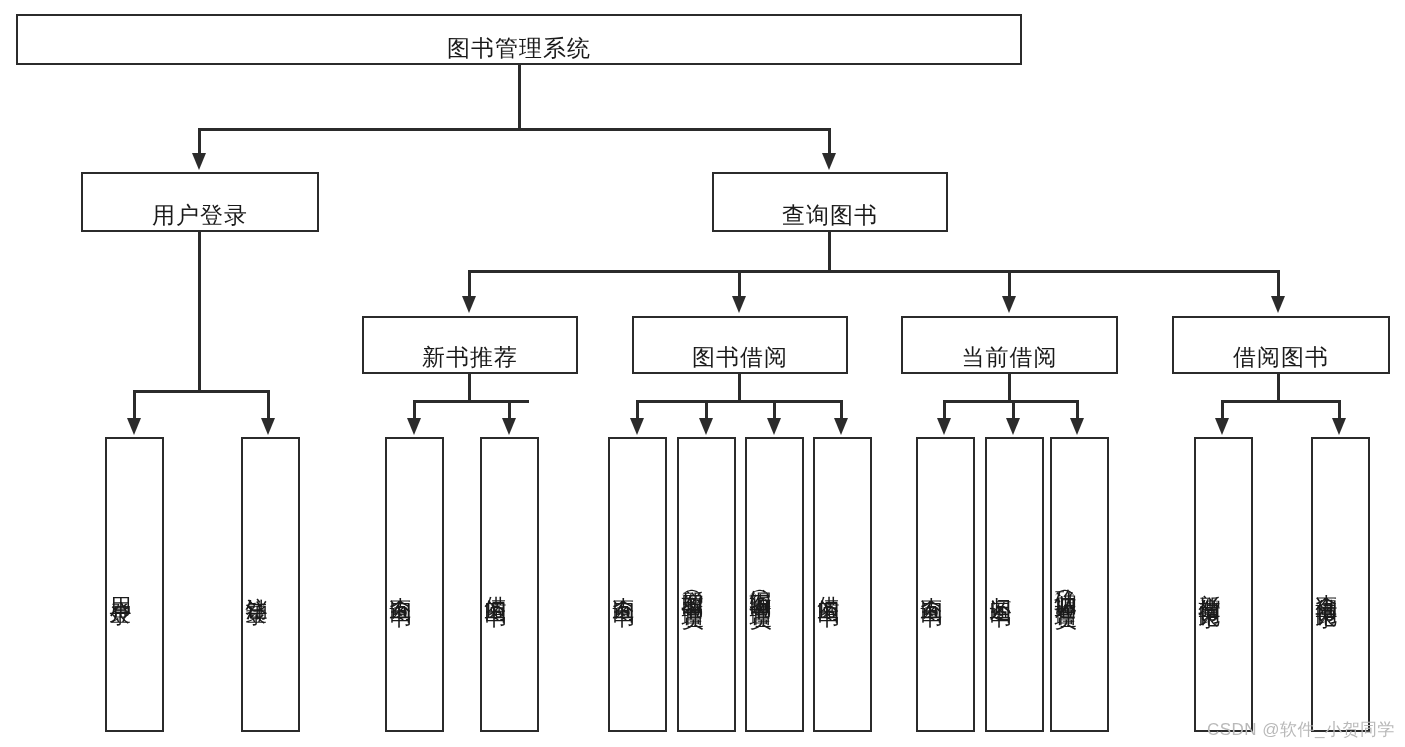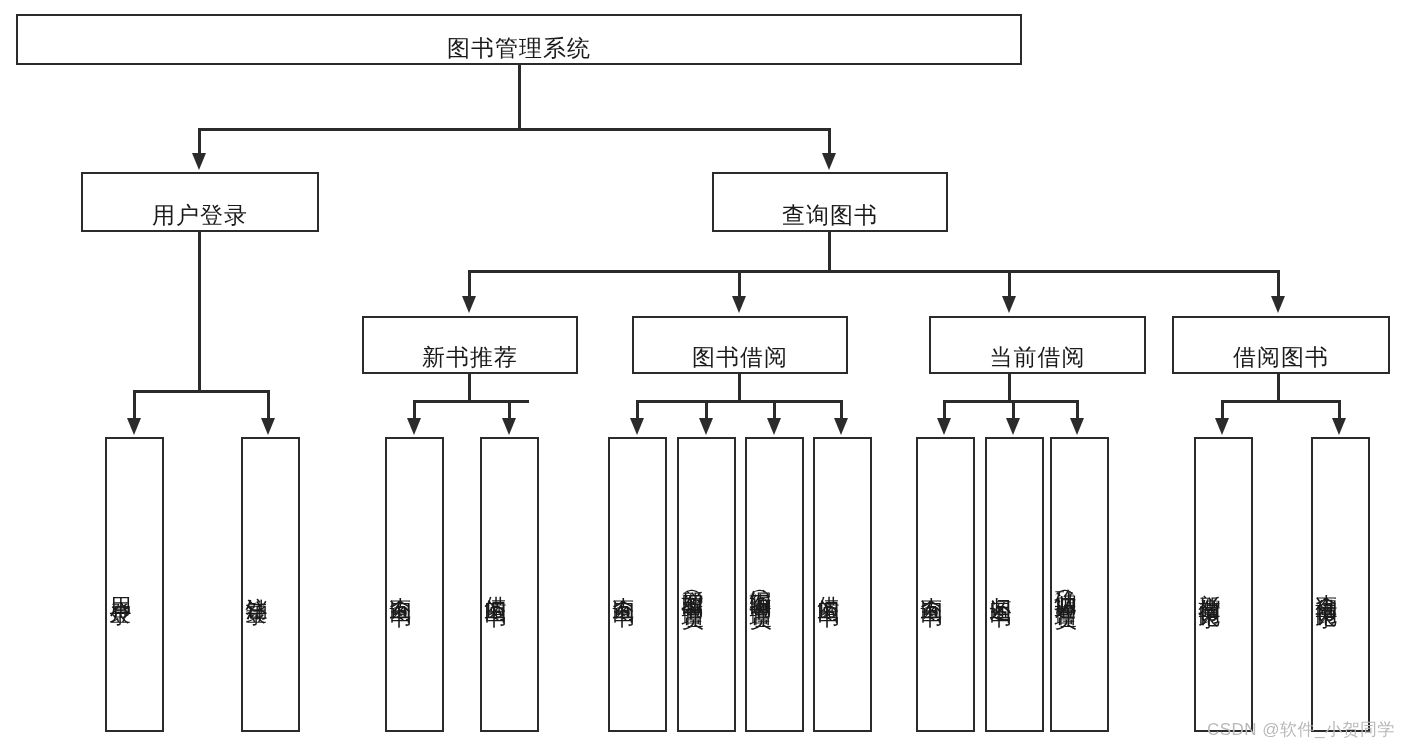--- a/index.html
+++ b/index.html
@@ -113,21 +113,21 @@
   <div class="arrow" style="left:1002px; top:296px;"></div>
   <div class="conn v" style="left:1277px; top:270px; width:3px; height:28px;"></div>
   <div class="arrow" style="left:1271px; top:296px;"></div>
 
   <div class="node horiz" style="left:362px; top:316px; width:216px; height:58px;">
     <span>新书推荐</span>
   </div>
   <div class="node horiz" style="left:632px; top:316px; width:216px; height:58px;">
     <span>图书借阅</span>
   </div>
-  <div class="node horiz" style="left:901px; top:316px; width:217px; height:58px;margin-left:28px;">
+  <div class="node horiz" style="left:901px; top:316px; width:217px; height:58px;">
     <span>当前借阅</span>
   </div>
   <div class="node horiz" style="left:1172px; top:316px; width:218px; height:58px;">
     <span>借阅图书</span>
   </div>
 
   <div class="conn v" style="left:468px; top:374px; width:3px; height:28px;"></div>
   <div class="conn h" style="left:413px; top:400px; width:116px; height:3px;"></div>
   <div class="conn v" style="left:413px; top:400px; width:3px; height:20px;"></div>
   <div class="arrow" style="left:407px; top:418px;"></div>

